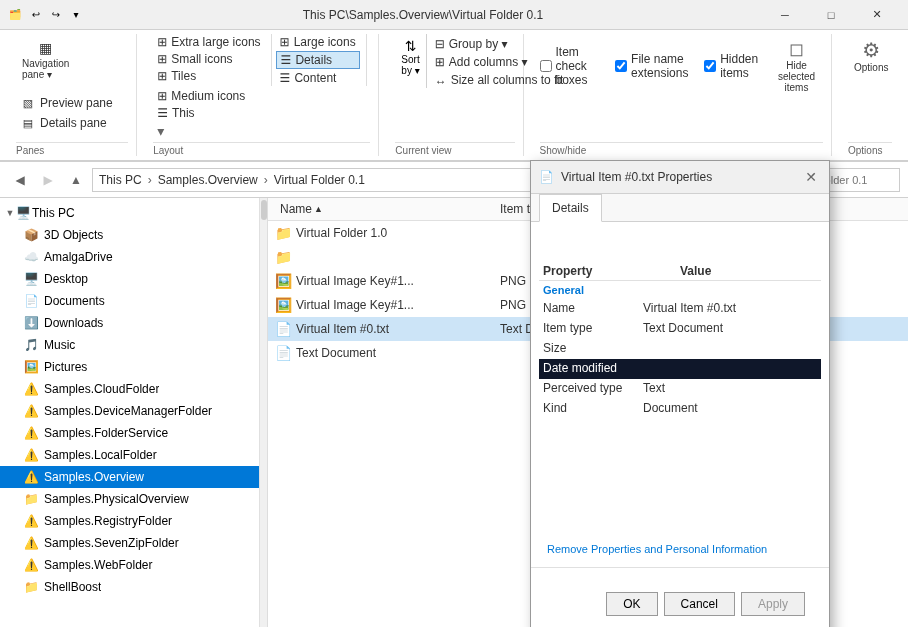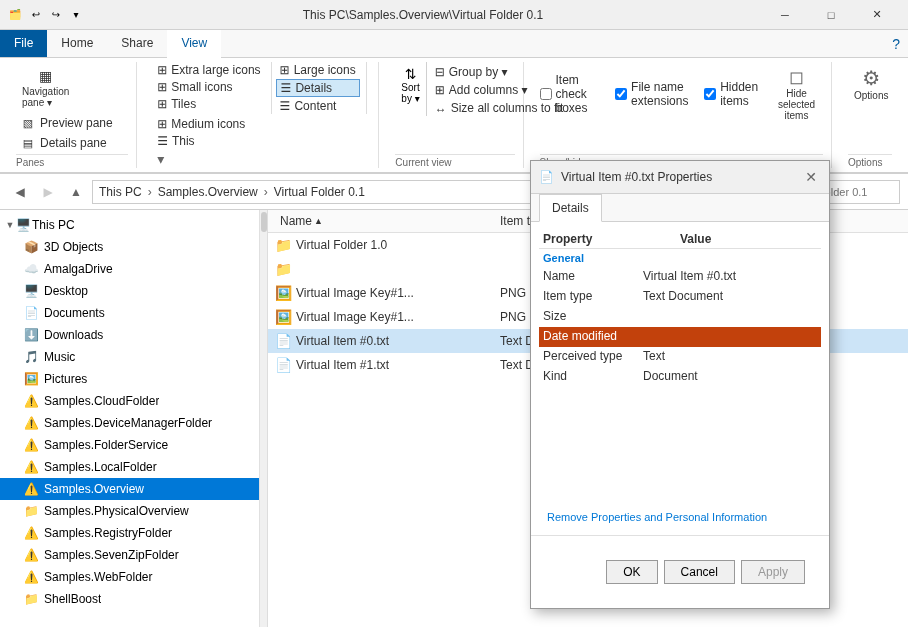--- a/index.html
+++ b/index.html
@@ -74,25 +74,25 @@
     .file-type { width: 120px; font-size: 12px; color: #333; }
     .dialog { position: absolute; top: 160px; left: 530px; width: 300px; background: white; border: 1px solid #999; box-shadow: 4px 4px 12px rgba(0,0,0,0.3); z-index: 101; }
     .dialog-title-bar { display: flex; align-items: center; padding: 6px 8px; background: #f0f0f0; border-bottom: 1px solid #d0d0d0; gap: 6px; }
     .dialog-icon { width: 16px; height: 16px; display: flex; align-items: center; justify-content: center; font-size: 12px; }
     .dialog-title { flex: 1; font-size: 12px; color: #333; }
     .dialog-close { width: 20px; height: 20px; display: flex; align-items: center; justify-content: center; cursor: pointer; color: #666; font-size: 14px; }
     .dialog-tabs { display: flex; border-bottom: 1px solid #d0d0d0; padding: 0 8px; background: #f8f8f8; }
     .dialog-tab { padding: 6px 12px; cursor: pointer; font-size: 12px; color: #333; border: 1px solid transparent; }
     .dialog-tab.active { background: white; border-color: #d0d0d0 #d0d0d0 white; margin-bottom: -1px; }
     .dialog-content { padding: 8px; }
-    .prop-header { display: flex; padding: 2px 4px; font-size: 11px; color: #333; border-bottom: 1px solid #e0e0e0; font-weight: bold; }
+    .prop-header { display: flex; padding: 2px 4px; font-size: 11px; color: #333; border-bottom: 1px solid #e0e0e0; font-weight: bold; margin-top: 32px; }
     .prop-header-col { flex: 1; }
     .prop-section { padding: 3px 4px; font-size: 11px; color: #0078d7; font-weight: bold; }
     .prop-row { display: flex; padding: 2px 4px; font-size: 11px; min-height: 20px; }
-    .prop-row.highlighted { background: #c2410c; color: white; }
+    .prop-row.highlighted { background: #0f172a; color: white; }
     .prop-key { width: 100px; color: #333; flex-shrink: 0; }
     .prop-row.highlighted .prop-key { color: white; }
     .prop-value { flex: 1; color: #333; }
     .prop-row.highlighted .prop-value { color: white; }
     .dialog-link { color: #0078d7; font-size: 11px; padding: 4px 8px; cursor: pointer; display: block; }
     .dialog-footer { display: flex; justify-content: flex-end; gap: 6px; padding: 24px; border-top: 1px solid #e0e0e0; }
     .dialog-btn { padding: 4px 16px; font-size: 12px; cursor: pointer; border: 1px solid #999; background: #f0f0f0; }
     .dialog-btn.disabled { color: #999; cursor: default; }
 
     
@@ -128,29 +128,20 @@
   </div>
   <div class="title-bar-title">This PC\Samples.Overview\Virtual Folder 0.1</div>
   <div class="title-bar-controls">
     <div class="title-bar-btn">─</div>
     <div class="title-bar-btn">□</div>
     <div class="title-bar-btn close">✕</div>
   </div>
 </div>
 
 <div class="ribbon">
-  <div class="ribbon-tabs">
-    <div class="ribbon-tab file-tab">File</div>
-    <div class="ribbon-tab">Home</div>
-    <div class="ribbon-tab">Share</div>
-    <div class="ribbon-tab active">View</div>
-    <div style="margin-left:auto; display:flex; align-items:center; padding-right:8px;">
-      <span style="font-size:14px; color:#005a9e; cursor:pointer;">?</span>
-    </div>
-  </div>
 
   <div class="ribbon-content">
 
     <div class="ribbon-group">
       <div class="ribbon-group-content">
         <div class="ribbon-btn-large">
           <div class="ribbon-btn-icon">▦</div>
           <div style="font-size:10px;">Navigation<br>pane ▾</div>
         </div>
         <div style="display:flex; flex-direction:column; gap:2px;">
@@ -202,20 +193,21 @@
             <span>⊞</span>
             <span>Medium icons</span>
           </div>
           <div class="ribbon-small-btn">
             <span>☰</span>
             <span>This</span>
           </div>
           <div style="font-size:14px; color:#666; padding:1px 4px; cursor:pointer;">▾</div>
         </div>
       </div>
+      <div class="ribbon-group-label">Layout</div>
     </div>
 
     <div class="ribbon-group">
       <div class="ribbon-group-content" style="flex-direction:column;">
         <div style="display:flex; gap:4px;">
           <div class="sort-btn">
             <div style="font-size:14px;">⇅</div>
             <div style="font-size:10px;">Sort<br>by ▾</div>
           </div>
           <div style="display:flex; flex-direction:column; gap:2px; padding-top:2px;">
@@ -416,21 +408,20 @@
             <div class="file-name">Virtual Image Key#1...</div>
             <div class="file-type">PNG File</div>
           </div>
           <div class="file-row selected">
             <div class="file-icon icon-txt">📄</div>
             <div class="file-name">Virtual Item #0.txt</div>
             <div class="file-type">Text Document</div>
           </div>
           <div class="file-row">
             <div class="file-icon icon-txt">📄</div>
-            <div class="file-name">Virtual Item #1.txt</div>
             <div class="file-type">Text Document</div>
           </div>
         </div>
       </div>
     </div>
   </div>
 
 </div>
 
 <div class="dialog">

